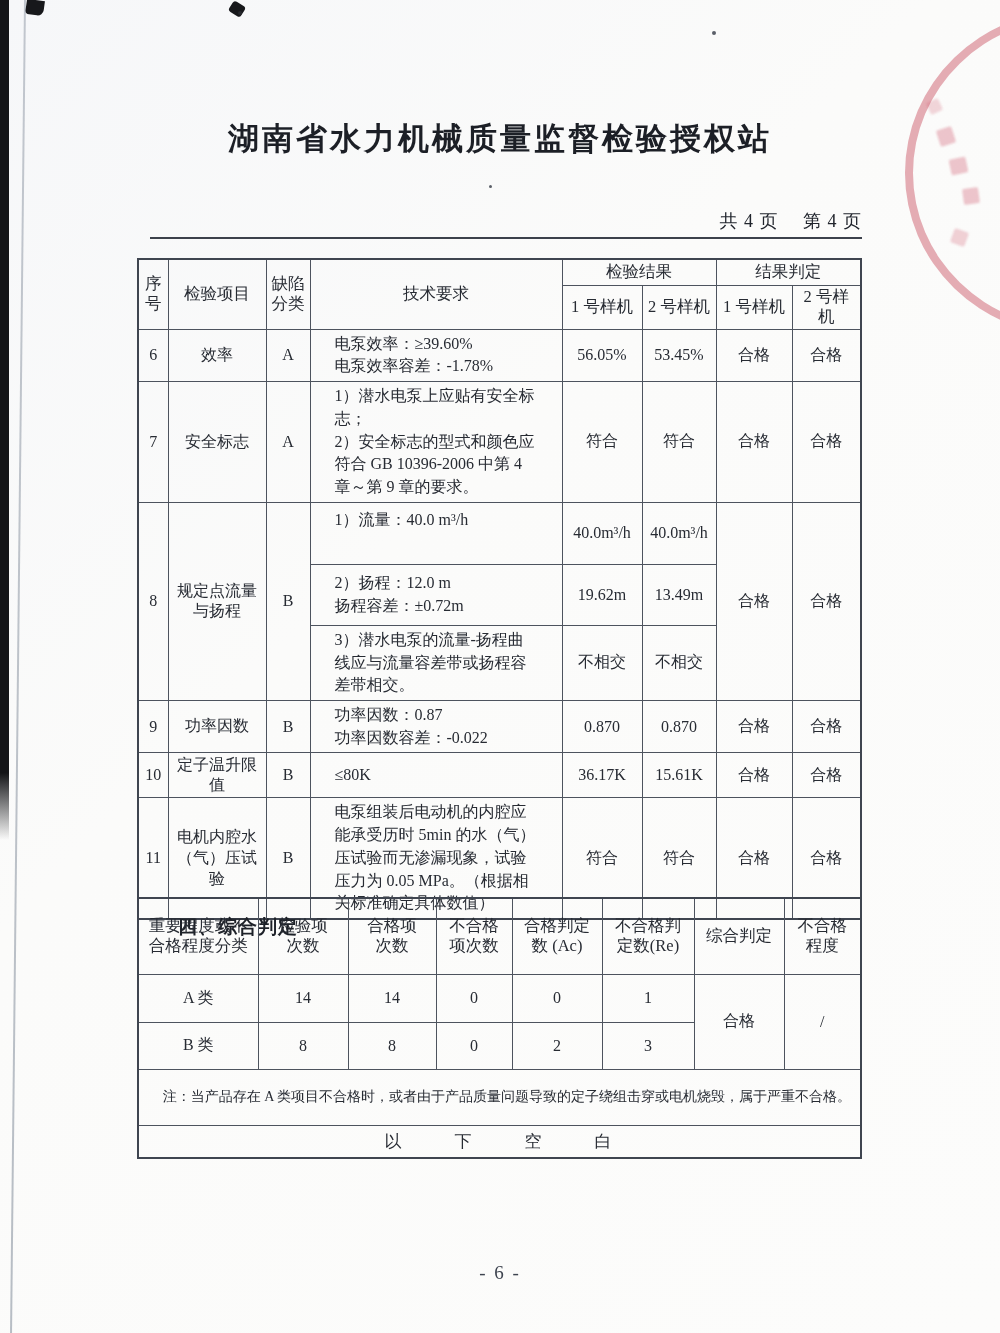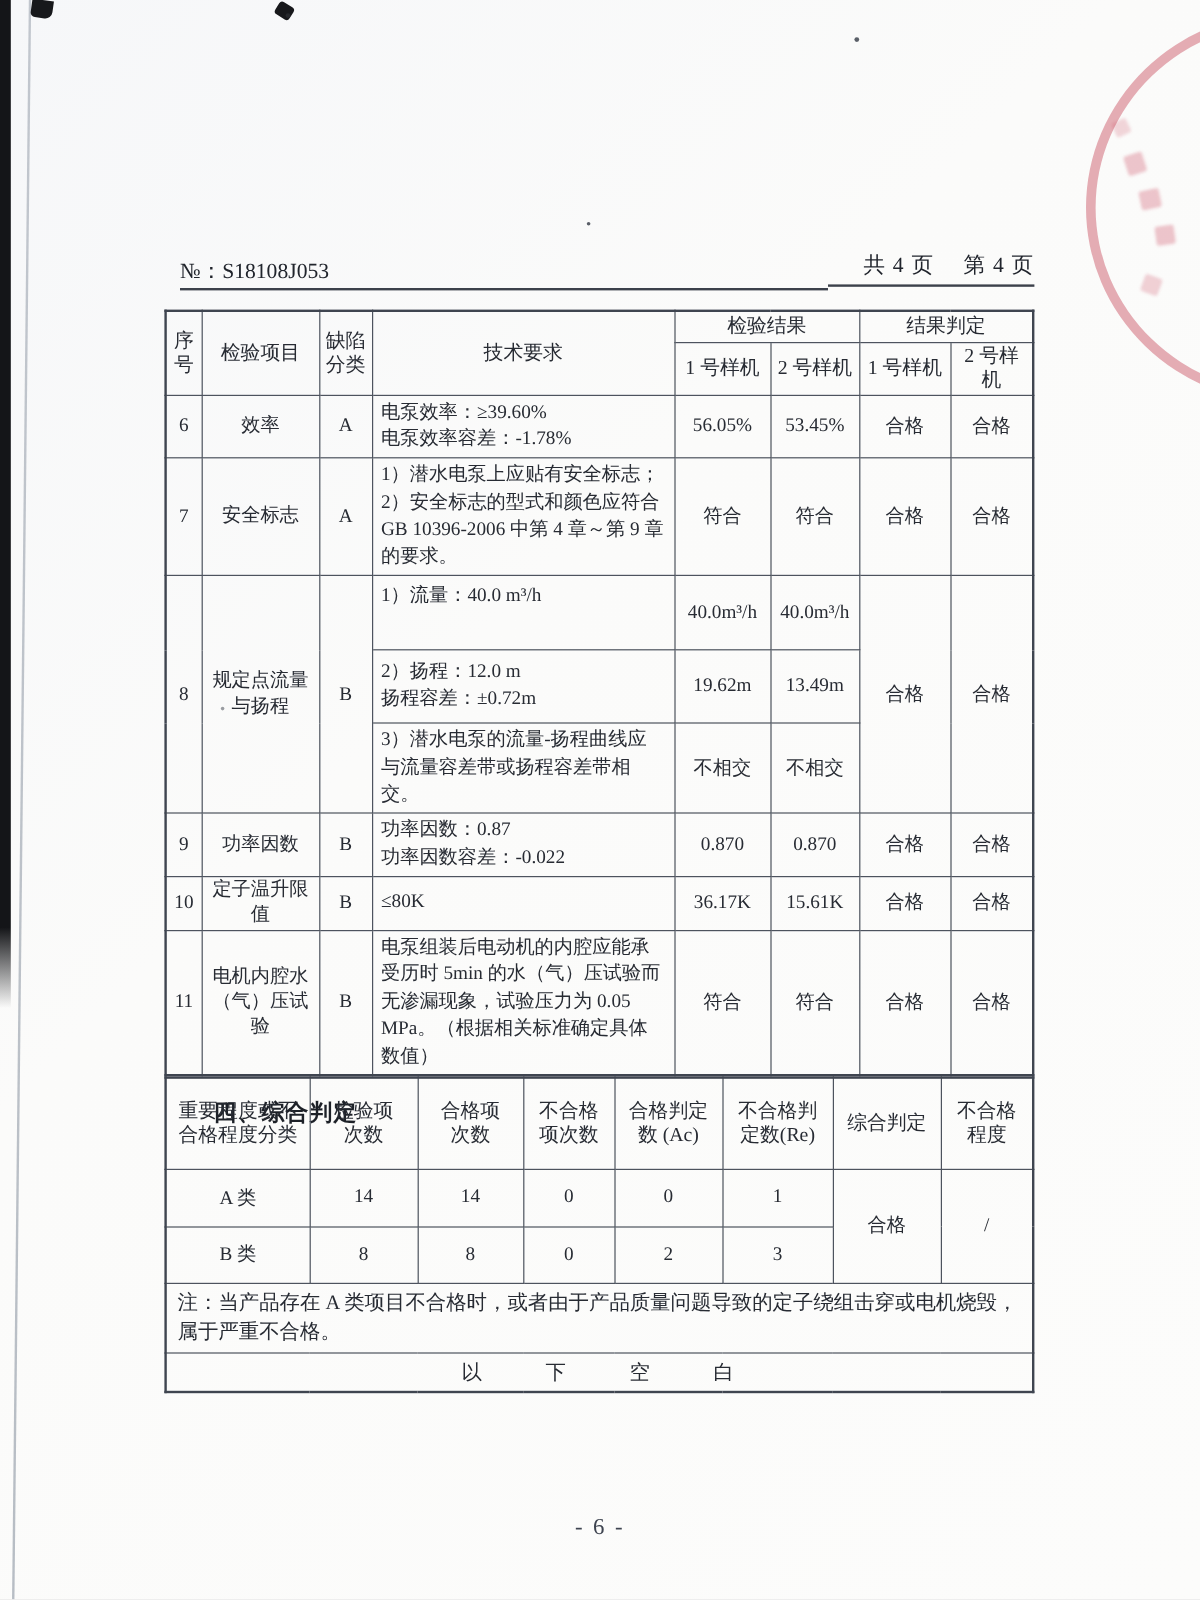--- a/index.html
+++ b/index.html
@@ -81,22 +81,22 @@
     border:2px solid #3f4550;
   }
   td,th{
     border:1px solid #4d535e;
     font-weight:400;font-size:16px;
     text-align:center;vertical-align:middle;
     padding:1px 3px;color:#272b33;
     overflow:hidden;
   }
   .pre{white-space:pre-line;line-height:1.3;}
-  .req{text-align:left;padding:3px 7px;line-height:1.42;white-space:pre-line;font-size:16px;}
-  .note-cell{text-align:left;padding:4px 9px;line-height:1.45;font-size:17px;}
+  .req{text-align:left;padding:3px 24px;line-height:1.42;white-space:pre-line;font-size:16px;}
+  .note-cell{text-align:right;padding:4px 9px;line-height:1.45;font-size:14px;}
   .blank-cell{letter-spacing:18px;font-size:17px;padding-left:18px;}
   .hdr{font-size:16.5px;line-height:1.25;}
   .sec-heading{
     position:absolute;left:178px;top:866px;
     font-size:19px;font-weight:700;color:#1d2128;letter-spacing:1px;margin-top:48px;
   }
   .footer-page{
     position:absolute;left:0;top:1262px;width:1000px;
     text-align:center;font-size:19px;color:#3e4450;letter-spacing:2px;
   }
@@ -114,23 +114,23 @@
   <div class="speck s2"></div>
   <div class="speck s3"></div>
   <div class="speck s4"></div>
   <div class="stamp"></div>
   <div class="stamp-mark m1"></div>
   <div class="stamp-mark m2"></div>
   <div class="stamp-mark m3"></div>
   <div class="stamp-mark m4"></div>
   <div class="stamp-mark m5"></div>
 
+  <div class="org-title">湖南省水力机械质量监督检验授权站</div>
 
   <div class="no-line">
-    <div class="no-left">№：S18108J053</div>
     <div class="no-right">共 4 页　 第 4 页</div>
   </div>
 
   <table class="main-table">
     <colgroup>
       <col style="width:30px">
         <col style="width:98px">
         <col style="width:44px">
         <col style="width:252px">
       <col style="width:80px">

